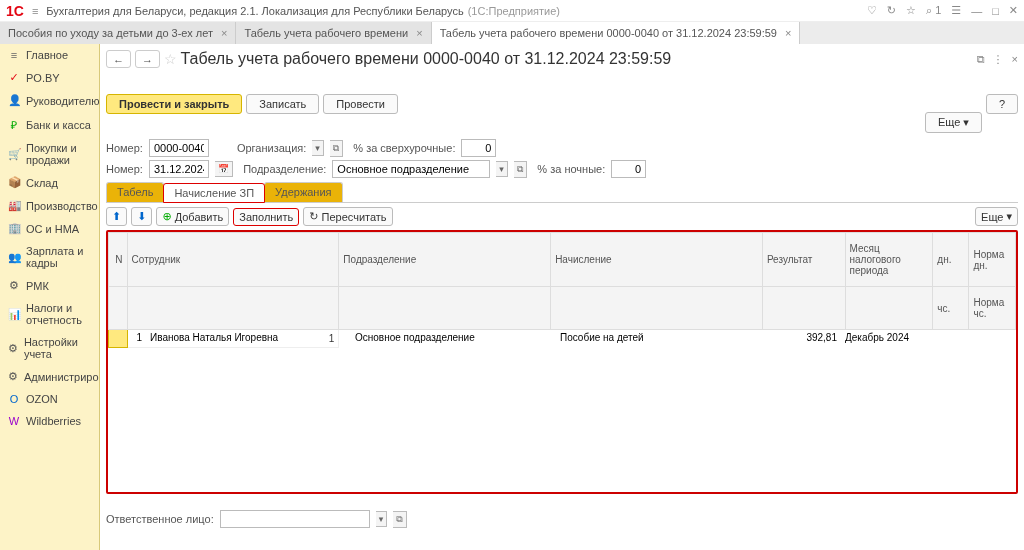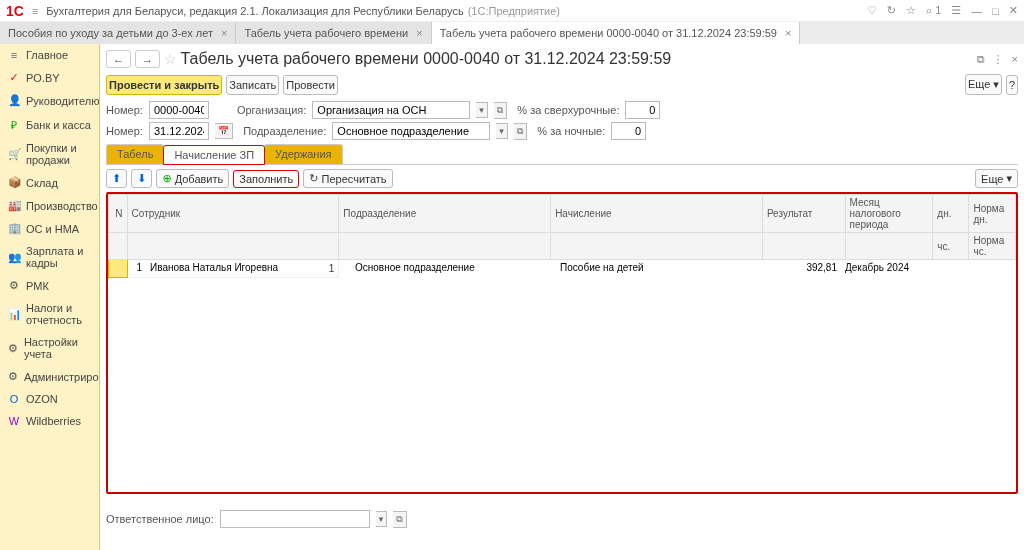--- a/index.html
+++ b/index.html
@@ -19,42 +19,42 @@
 .sidebar { width: 100px; background: #fdf3c7; border-right: 1px solid #d8c97a; overflow: hidden; }
 .side-item { display: flex; align-items: center; padding: 5px 8px; gap: 6px; color: #444; cursor: pointer; }
 .side-icon { width: 12px; text-align: center; color: #666; font-size: 11px; }
 .content { flex: 1; display: flex; flex-direction: column; padding: 2px 6px 6px 6px; position: relative; }
 .doc-header { display: flex; align-items: center; gap: 4px; padding: 4px 0; }
 .nav-btn { border: 1px solid #ccc; background: #fff; padding: 2px 6px; border-radius: 3px; cursor: pointer; color: #444; }
 .star { color: #ccc; font-size: 14px; }
 .doc-title { font-size: 16px; font-weight: normal; color: #333; }
 .doc-header-icons { margin-left: auto; display: flex; gap: 8px; color: #888; }
 .toolbar { display: flex; align-items: center; gap: 4px; padding: 2px 0 6px 0; }
-.btn { border: 1px solid #bbb; background: #fafafa; padding: 3px 2px; border-radius: 3px; cursor: pointer; color: #333; }
+.btn { border: 1px solid #bbb; background: #fafafa; padding: 3px 12px; border-radius: 3px; cursor: pointer; color: #333; }
 .btn.primary { background: #ffe97f; border-color: #d6b500; font-weight: bold; }
-.btn.more { margin-left: auto; }
+.btn.more { margin-left: auto; margin-top: 38px; }
 .fields { display: flex; flex-direction: column; gap: 3px; padding-bottom: 4px; }
 .field-row { display: flex; align-items: center; gap: 6px; }
 .lbl { color: #555; min-width: 30px; }
 .inp { border: 1px solid #bbb; padding: 2px 4px; background: #fff; }
 .inp.w90 { width: 60px; }
 .inp.w150 { width: 55px; }
 .inp.w200 { width: 158px; }
 .inp.small { width: 35px; }
 .sel-btn { border: 1px solid #bbb; border-left: none; background: #f4f4f4; padding: 2px 3px; cursor: pointer; color: #666; font-size: 9px; }
 .subtabs { display: flex; border-bottom: 1px solid #ccc; }
 .subtab { padding: 3px 10px; border: 1px solid #ccc; border-bottom: none; background: #eab308; margin-right: -1px; cursor: pointer; border-radius: 3px 3px 0 0; color: #555; }
 .subtab.active { background: #fff; position: relative; top: 1px; }
 .subtab.hl { border: 1px solid #d00; }
 .grid-toolbar { display: flex; align-items: center; gap: 4px; padding: 4px 0; }
 .icon-btn { border: 1px solid #bbb; background: #fafafa; padding: 2px 5px; border-radius: 3px; cursor: pointer; color: #333; display: inline-flex; align-items: center; gap: 3px; }
 .icon-btn.hl { border: 1px solid #d00; }
 .grid { border: 2px solid #c00; border-radius: 2px; flex: 1; background: #fff; overflow: hidden; }
 .grid table { width: 100%; border-collapse: collapse; }
-.grid th { background: #f4f4f4; border: 1px solid #ddd; padding: 2px 4px; text-align: left; font-weight: normal; color: #555; font-size: 10px; }
+.grid th { background: #f4f4f4; border: 1px solid #ddd; padding: 10px 4px; text-align: left; font-weight: normal; color: #555; font-size: 10px; }
 .grid td { border: 1px solid #eee; padding: 3px 4px; color: #333; font-size: 10px; }
 .grid .num { width: 18px; text-align: right; }
 .grid .marker { width: 18px; background: #ffe97f; border: 1px solid #d6b500; }
 .bottom { display: flex; align-items: center; gap: 6px; padding: 16px 0; }
 .green { color: #0a0; }
 </style>
 </head>
 <body>
 
 <div class="titlebar">
@@ -172,21 +172,20 @@
       <button class="btn">Провести</button>
       <button class="btn more"><span>Еще</span> ▾</button>
       <button class="btn">?</button>
     </div>
 
     <div class="fields">
       <div class="field-row">
         <span class="lbl">Номер:</span>
         <input class="inp w90" value="0000-0040" style="">
         <span class="lbl" style="margin-left:22px">Организация:</span>
-        <input class="inp w200" value="Организация на ОСН" style="">
           <span class="sel-btn">▾</span>
           <span class="sel-btn">⧉</span>
         <span class="lbl" style="margin-left:4px">% за сверхурочные:</span>
         <input class="inp small" style="text-align: right;" value="0">
       </div>
       <div class="field-row">
         <span class="lbl">Номер:</span>
         <input class="inp w150" style="width: 60px;" value="31.12.2024 23:59:59">
           <span class="sel-btn">📅</span>
         <span class="lbl" style="margin-left:4px">Подразделение:</span>

